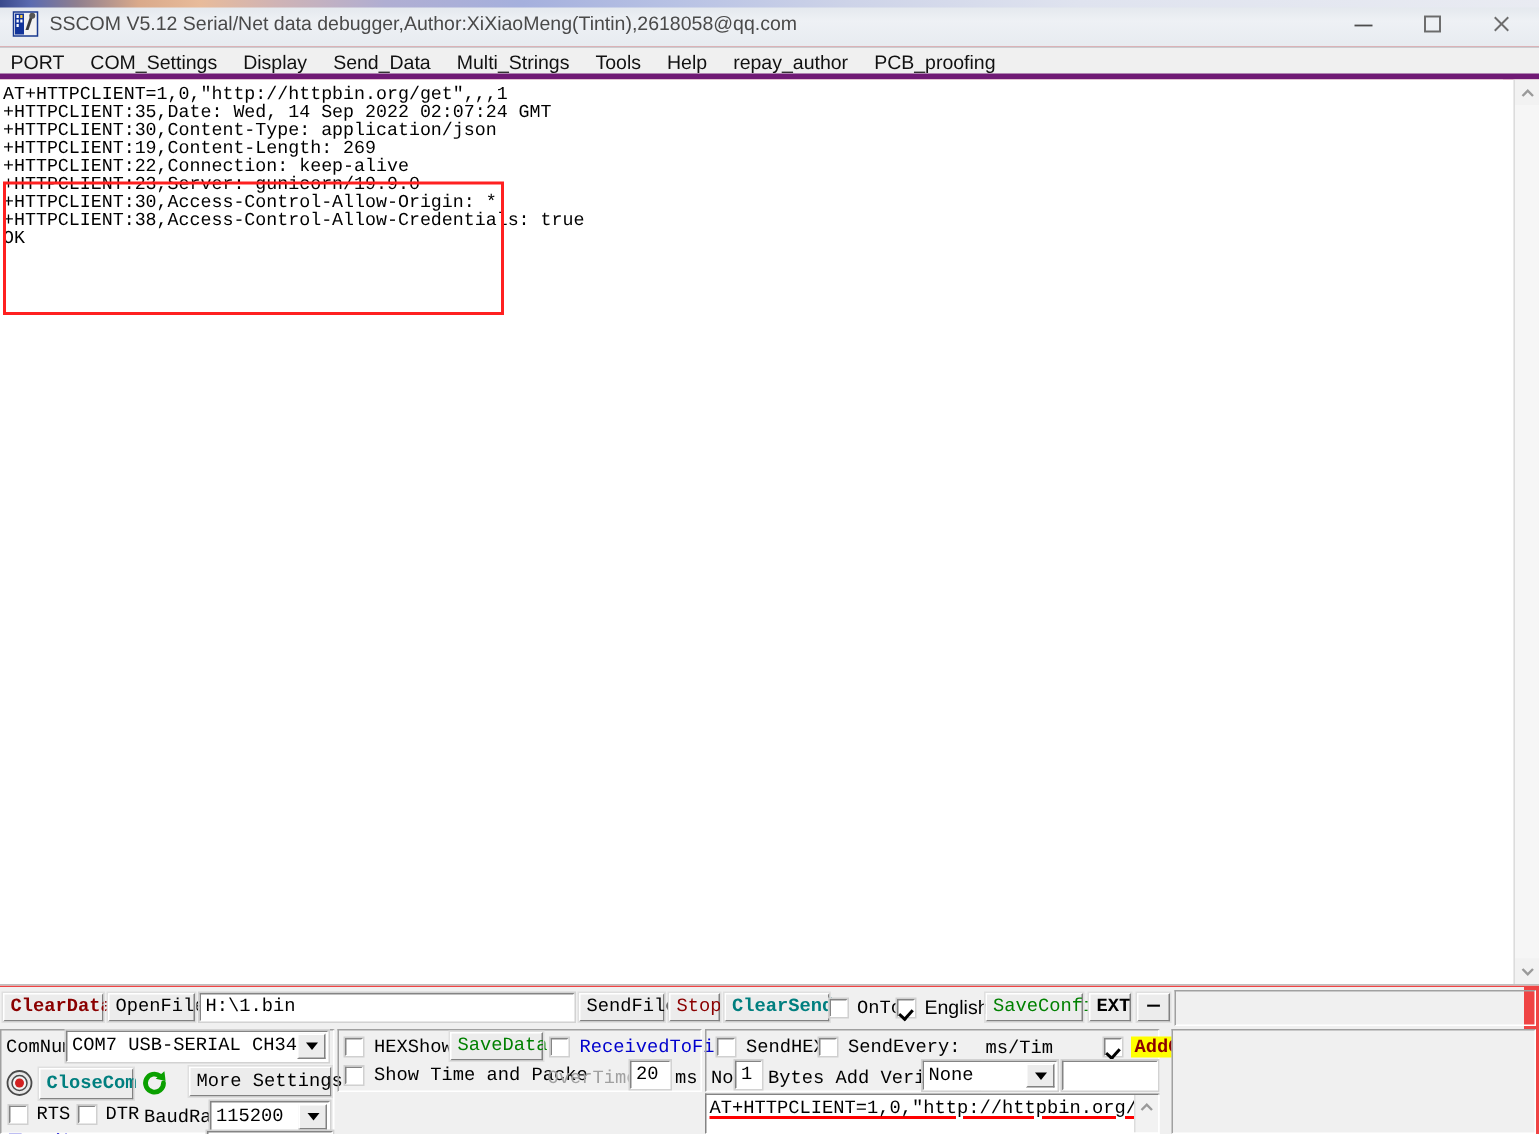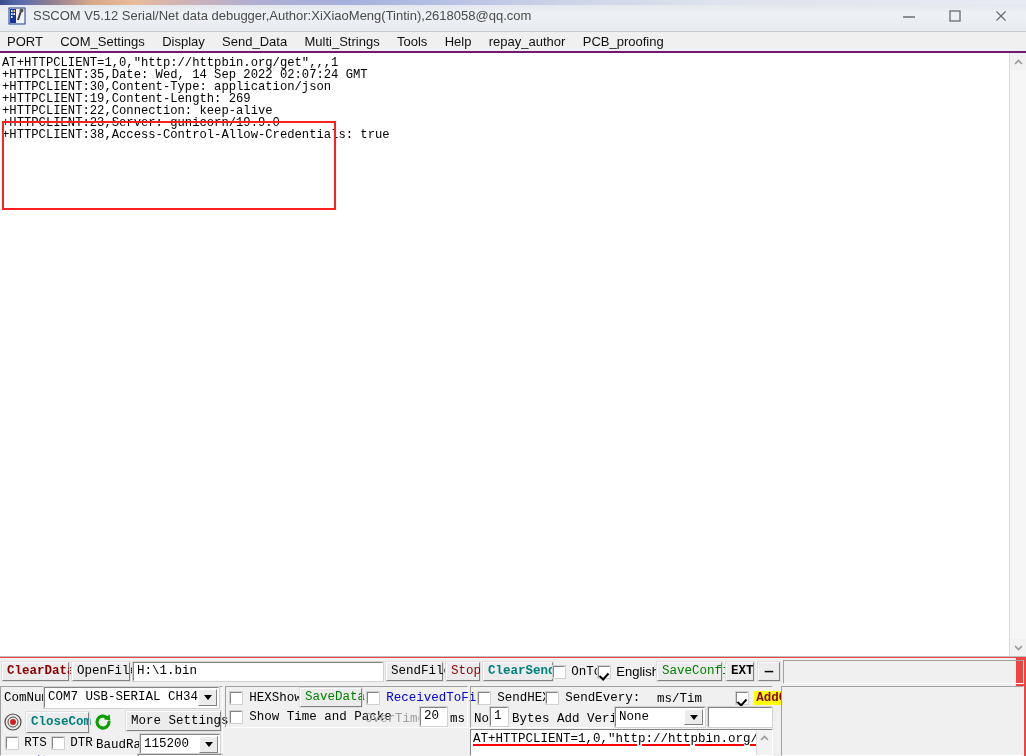--- a/index.html
+++ b/index.html
@@ -35,21 +35,21 @@
     position:absolute;top:0;width:46px;height:31px;cursor:default;
   }
   .tb-btn svg{position:absolute;left:50%;top:50%;transform:translate(-50%,-50%);}
   #btn-min{right:94px;}
   #btn-max{right:48px;}
   #btn-close{right:2px;}
 
   
   .menubar{
     position:absolute;left:0;top:32px;width:1026px;height:21px;
-    background:#f0f0f0;border-bottom:2px solid #701a75;box-sizing:border-box;
+    background:#f0f0f0;border-bottom:4px solid #701a75;box-sizing:border-box;
     white-space:nowrap;
   }
   .menu-item{
     display:inline-block;padding:2px 7px 2px 7px;
     font-size:13px;font-family:"Liberation Sans",sans-serif;color:#111;
     cursor:default;line-height:16px;
   }
 
   
   .terminal-wrap{
@@ -224,21 +224,23 @@
 
   <div class="terminal-wrap">
     <div class="terminal">
       <div style="position:absolute;left:0;top:4px;width:1000px;">
         <div class="term-line">AT+HTTPCLIENT=1,0,"http://httpbin.org/get",,,1</div>
         <div class="term-line">+HTTPCLIENT:35,Date: Wed, 14 Sep 2022 02:07:24 GMT</div>
         <div class="term-line">+HTTPCLIENT:30,Content-Type: application/json</div>
         <div class="term-line">+HTTPCLIENT:19,Content-Length: 269</div>
         <div class="term-line">+HTTPCLIENT:22,Connection: keep-alive</div>
         <div class="term-line">+HTTPCLIENT:23,Server: gunicorn/19.9.0</div>
+        <div class="term-line">+HTTPCLIENT:30,Access-Control-Allow-Origin: *</div>
         <div class="term-line">+HTTPCLIENT:38,Access-Control-Allow-Credentials: true</div>
+        <div class="term-line">OK</div>
       </div>
       <div class="red-box"></div>
     </div>
 
     <div class="term-scroll">
       <div class="arr up">
         <svg width="9" height="6" viewBox="0 0 9 6">
             <polyline points="1,5 4.5,1.5 8,5" fill="none" stroke="#9a9a9a" stroke-width="1.6"></polyline>
           </svg>
       </div>

